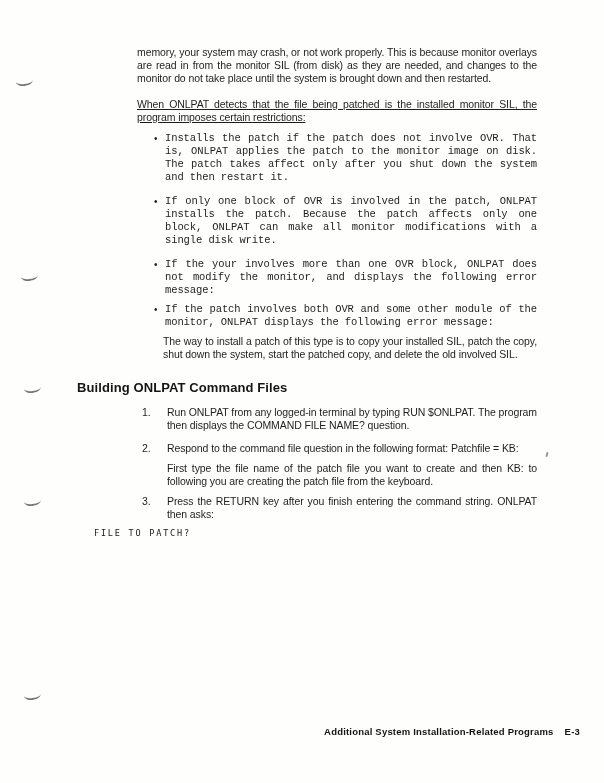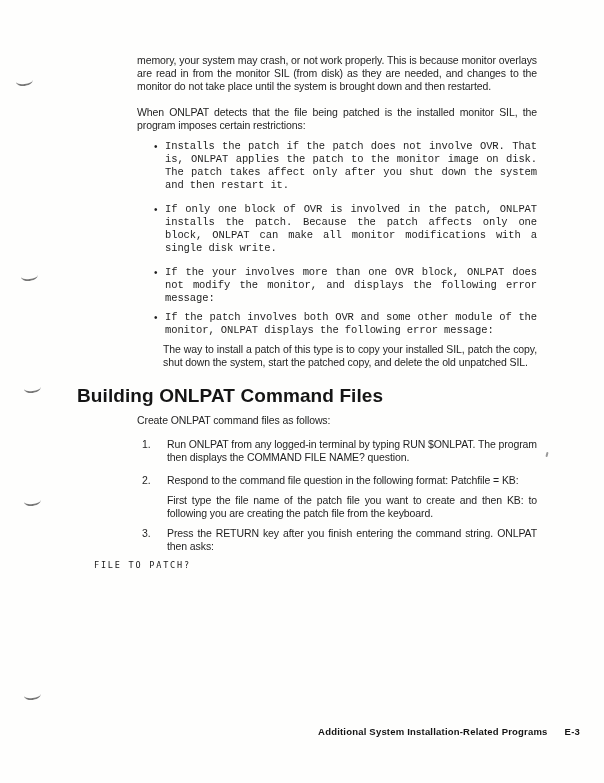--- a/index.html
+++ b/index.html
@@ -6,47 +6,47 @@
   html, body { margin: 0; padding: 0; background: #ffffff; }
   .page {
     position: relative;
     width: 604px;
     height: 783px;
     background: #fefefd;
     font-family: "Liberation Sans", sans-serif;
     color: #1e1e1e;
     overflow: hidden;
   }
-  .flow { position: absolute; left: 0; top: 54px; width: 604px; }
+  .flow { position: absolute; left: 0; top: 46px; width: 604px; }
   .t {
     font-size: 10.5px;
     line-height: 13px;
     letter-spacing: -0.1px;
     text-align: justify;
     text-align-last: left;
   }
   #p-intro    { margin: 0 67px 13px 137px; }
-  #p-restrict { margin: 0 67px 8px 137px; }
+  #p-restrict { margin: 0 67px 8px 137px; text-decoration: underline; }
   .bullet { display: flex; margin: 0 67px 11px 154px; }
   .bullet.tight { margin-bottom: 6px; }
   .bullet .dot { flex: 0 0 11px; font-size: 10px; line-height: 13px; }
   .bullet .btext { flex: 1 1 auto; font-family: Liberation Mono, monospace; }
   .code {
     font-family: "DejaVu Sans Mono", monospace;
     font-size: 8.5px;
     line-height: 10px;
     letter-spacing: 1.8px;
     white-space: nowrap;
     color: #181818;
   }
   .code-b { margin: 2px 0 11px 163px; }
   #p-install { margin: 0 67px 0 163px; }
   #sec-heading {
     margin: 20px 0 11px 65px;
-    font-size: 19px;
+    font-size: 13px;
     line-height: 14px;
     font-weight: bold;
     letter-spacing: 0.1px;
     color: #151515;
     padding-left: 12px;
   }
   #p-create { margin: 0 67px 11px 137px; }
   .step { display: flex; margin: 0 67px 10px 142px; }
   .step.mb7 { margin-bottom: 7px; }
   .step .num { flex: 0 0 25px; }
@@ -54,21 +54,21 @@
   .step-detail { margin: 0 67px 7px 167px; }
   .code-s { margin: 3px 0 14px 94px; }
   #p-closing { margin: 0 67px 0 167px; }
   #p-closing i { letter-spacing: 0; }
   .footer {
     position: absolute;
     right: 24px;
     top: 726px;
     display: flex;
     align-items: baseline;
-    gap: 17px;
+    gap: 11px;
     font-size: 9.5px;
     font-weight: bold;
     letter-spacing: 0.2px;
     color: #141414;
     white-space: nowrap;
     text-align: center;
   }
   
   .mark {
     position: absolute;
@@ -124,25 +124,24 @@
     <div class="bullet tight">
       <span class="dot">•</span>
       <span class="btext t">If the your involves more than one OVR block, ONLPAT does not modify the monitor, and displays the following error message:</span>
     </div>
 
     <div class="bullet tight">
       <span class="dot">•</span>
       <span class="btext t">If the patch involves both OVR and some other module of the monitor, ONLPAT displays the following error message:</span>
     </div>
 
-    <p id="p-install" class="t">The way to install a patch of this type is to copy your installed SIL, patch the copy, shut down the system, start the patched copy, and delete the old unpatched SIL.</p>
+    <p id="p-install" class="t">The way to install a patch of this type is to copy your installed SIL, patch the copy, shut down the system, start the patched copy, and delete the old involved SIL.</p>
 
     <h2 id="sec-heading">Building ONLPAT Command Files</h2>
 
-    <p id="p-create" class="t">Create ONLPAT command files as follows:</p>
 
     <div class="step">
       <span class="num t">1.</span>
       <span class="stext t">Run ONLPAT from any logged-in terminal by typing RUN $ONLPAT. The program then displays the COMMAND FILE NAME? question.</span>
     </div>
 
     <div class="step mb7">
       <span class="num t">2.</span>
       <span class="stext t">Respond to the command file question in the following format: Patchfile = KB:</span>
     </div>

